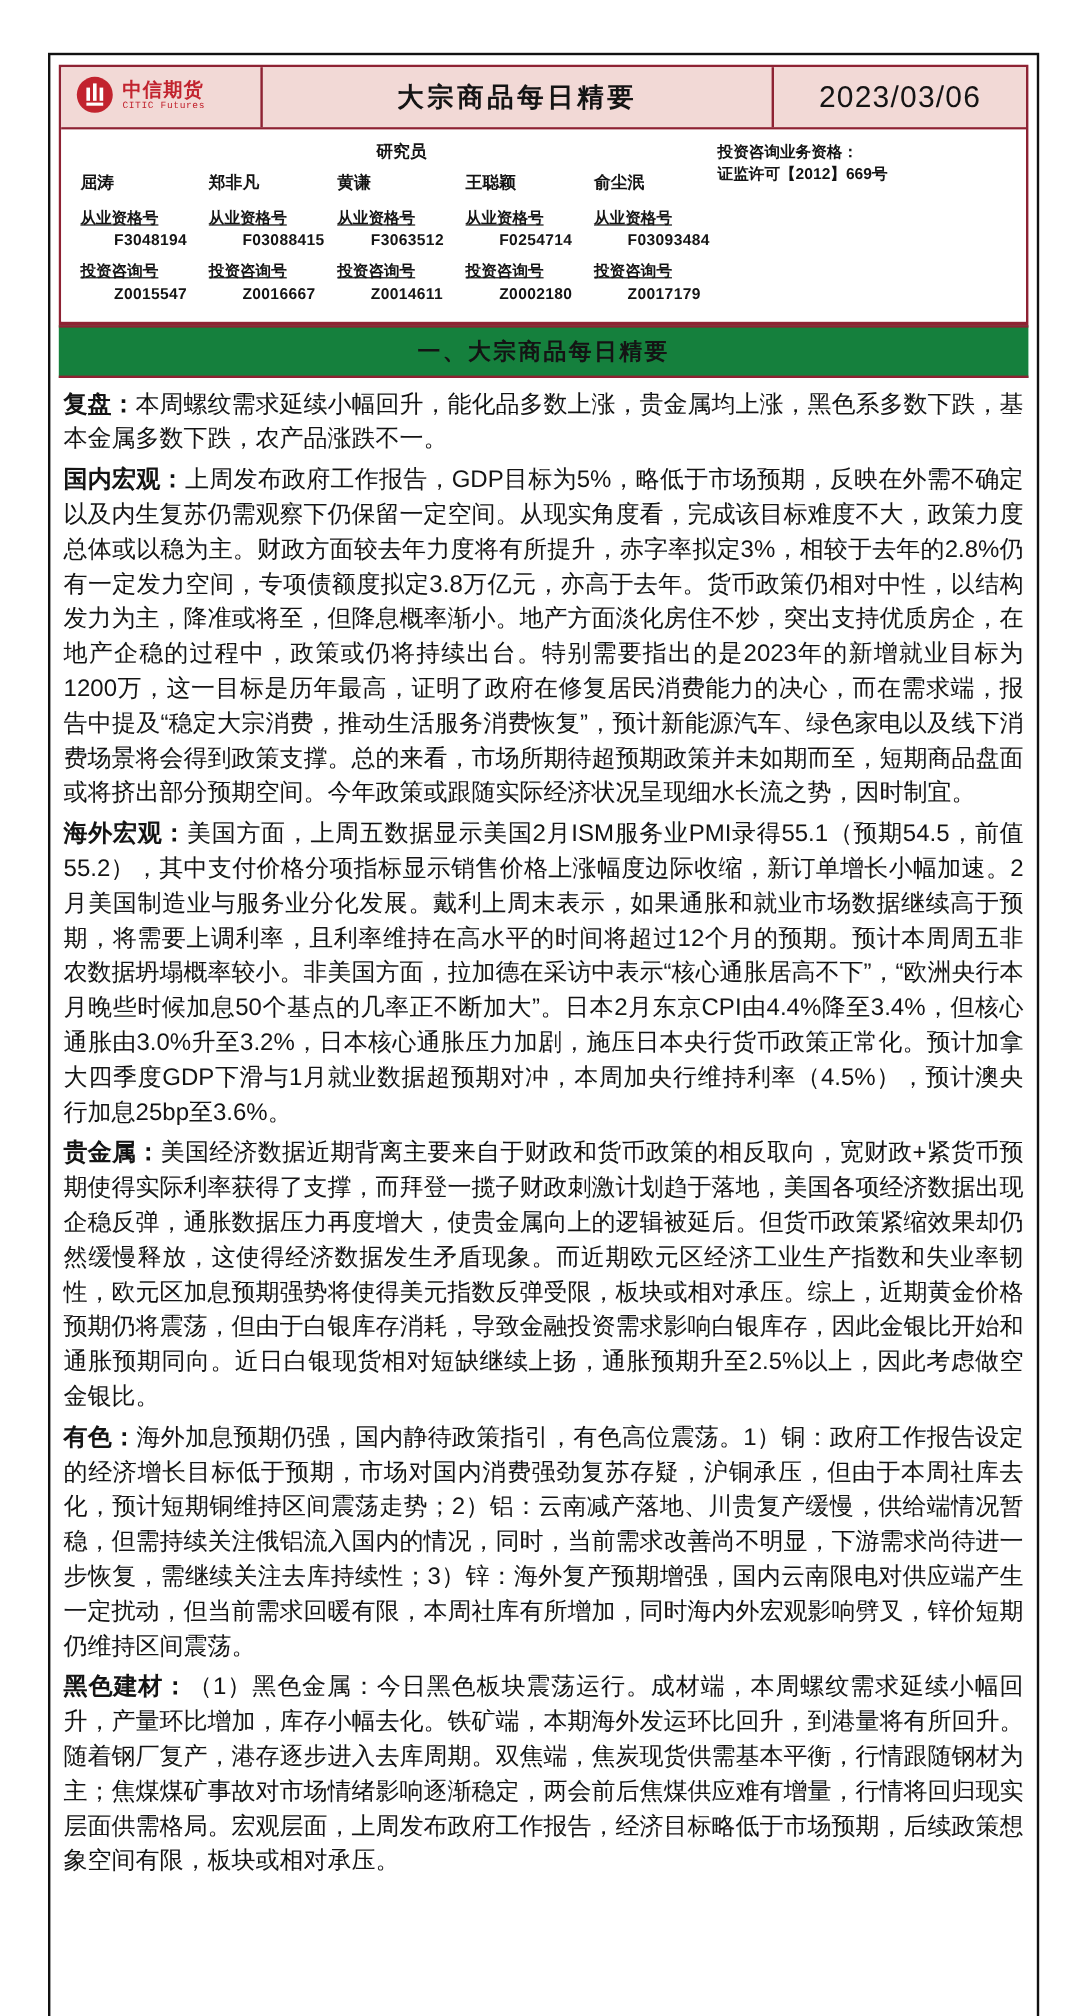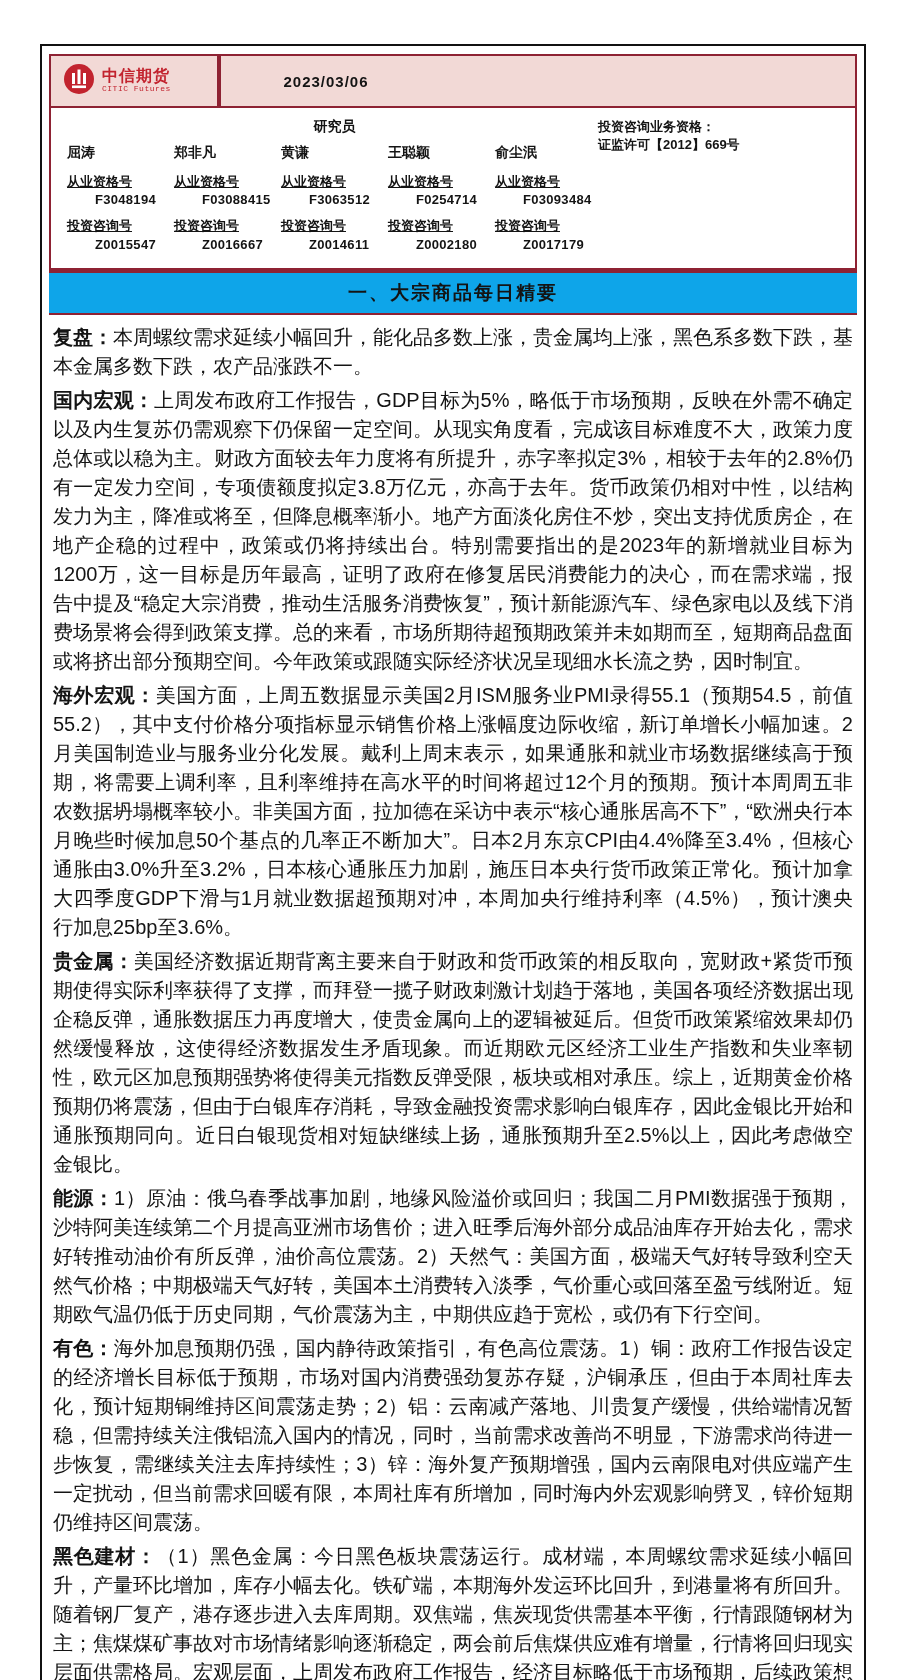--- a/index.html
+++ b/index.html
@@ -20,34 +20,34 @@
     border:2px solid #111;background:#fff;
   }
   
   .top-table{margin:8px 7px 0 7px;border:2px solid var(--red);border-bottom-width:3px;}
   .hdr{display:flex;align-items:stretch;height:52px;background:var(--pink);border-bottom:2px solid var(--red);}
   .logo-cell{width:168px;display:flex;align-items:center;gap:7px;padding-left:12px;border-right:2px solid var(--red);}
   .logo-text{display:flex;flex-direction:column;line-height:1.05;}
   .logo-cn{color:var(--logo-red);font-weight:bold;font-size:16px;letter-spacing:1px;}
   .logo-en{color:var(--logo-red);font-size:8px;letter-spacing:0.5px;font-family:Liberation Mono, monospace;}
   .title-cell{flex:1;display:flex;align-items:center;justify-content:center;font-weight:bold;font-size:22px;letter-spacing:3px;}
-  .date-cell{width:212px;border-left:2px solid var(--red);display:flex;align-items:center;justify-content:center;font-size:15px;font-weight:700;letter-spacing:1px;}
+  .date-cell{width:212px;border-left:2px solid var(--red);display:flex;align-items:center;justify-content:center;font-size:25px;font-weight:400;letter-spacing:1px;}
   
   .researchers{position:relative;padding:10px 14px 6px 16px;background:#fff;}
   .res-heading{width:535px;text-align:center;font-weight:bold;font-size:14px;margin-bottom:8px;}
   .res-grid{display:flex;}
   .res-col{width:107px;font-size:13px;font-weight:bold;line-height:1.2;}
   .res-name{font-size:14px;margin-bottom:13px;}
   .res-label{margin-bottom:3px;text-decoration:underline;}
   .res-num{margin-bottom:10px;letter-spacing:0.3px;margin-left:28px;}
   .license{position:absolute;right:27px;top:10px;width:230px;font-size:13px;font-weight:bold;line-height:1.35;}
   
   .section-bar{
     margin:0 7px;border-top:2px solid var(--red);border-bottom:2px solid var(--red);
-    background:#0ea5e9;text-align:center;font-weight:bold;font-size:19px;
+    background:#15803d;text-align:center;font-weight:bold;font-size:19px;
     letter-spacing:2px;padding:7px 0;
   }
   
   .body-text{
     padding:8px 11px 0 11px;font-size:20px;line-height:29px;
     text-align:justify;text-justify:inter-ideograph;color:var(--ink);
   }
   .body-text p{margin:0 0 5px 0;}
   .lead{font-weight:bold;}
 </style>
@@ -67,20 +67,21 @@
               <rect x="14.5" y="6.5" width="3" height="14.5" fill="#ffffff"></rect>
               <rect x="20" y="10" width="3" height="11" fill="#ffffff"></rect>
               <rect x="9" y="22.5" width="14" height="2.6" fill="#ffffff"></rect>
             </svg>
           </span>
           <span class="logo-text">
             <span class="logo-cn">中信期货</span>
             <span class="logo-en">CITIC Futures</span>
           </span>
         </div>
+        <div class="title-cell">大宗商品每日精要</div>
         <div class="date-cell">2023/03/06</div>
       </div>
 
       <div class="researchers">
         <div class="res-heading">研究员</div>
         <div class="res-grid">
 
           <div class="res-col">
             <div class="res-name">屈涛</div>
             <div class="res-label">从业资格号</div>
@@ -130,20 +131,19 @@
       </div>
     </div>
 
     <div class="section-bar">一、大宗商品每日精要</div>
 
     <div class="body-text">
       <p><strong class="lead">复盘：</strong><span>本周螺纹需求延续小幅回升，能化品多数上涨，贵金属均上涨，黑色系多数下跌，基本金属多数下跌，农产品涨跌不一。</span></p>
       <p><strong class="lead">国内宏观：</strong><span>上周发布政府工作报告，GDP目标为5%，略低于市场预期，反映在外需不确定以及内生复苏仍需观察下仍保留一定空间。从现实角度看，完成该目标难度不大，政策力度总体或以稳为主。财政方面较去年力度将有所提升，赤字率拟定3%，相较于去年的2.8%仍有一定发力空间，专项债额度拟定3.8万亿元，亦高于去年。货币政策仍相对中性，以结构发力为主，降准或将至，但降息概率渐小。地产方面淡化房住不炒，突出支持优质房企，在地产企稳的过程中，政策或仍将持续出台。特别需要指出的是2023年的新增就业目标为1200万，这一目标是历年最高，证明了政府在修复居民消费能力的决心，而在需求端，报告中提及“稳定大宗消费，推动生活服务消费恢复”，预计新能源汽车、绿色家电以及线下消费场景将会得到政策支撑。总的来看，市场所期待超预期政策并未如期而至，短期商品盘面或将挤出部分预期空间。今年政策或跟随实际经济状况呈现细水长流之势，因时制宜。</span></p>
       <p><strong class="lead">海外宏观：</strong><span>美国方面，上周五数据显示美国2月ISM服务业PMI录得55.1（预期54.5，前值55.2），其中支付价格分项指标显示销售价格上涨幅度边际收缩，新订单增长小幅加速。2月美国制造业与服务业分化发展。戴利上周末表示，如果通胀和就业市场数据继续高于预期，将需要上调利率，且利率维持在高水平的时间将超过12个月的预期。预计本周周五非农数据坍塌概率较小。非美国方面，拉加德在采访中表示“核心通胀居高不下”，“欧洲央行本月晚些时候加息50个基点的几率正不断加大”。日本2月东京CPI由4.4%降至3.4%，但核心通胀由3.0%升至3.2%，日本核心通胀压力加剧，施压日本央行货币政策正常化。预计加拿大四季度GDP下滑与1月就业数据超预期对冲，本周加央行维持利率（4.5%），预计澳央行加息25bp至3.6%。</span></p>
       <p><strong class="lead">贵金属：</strong><span>美国经济数据近期背离主要来自于财政和货币政策的相反取向，宽财政+紧货币预期使得实际利率获得了支撑，而拜登一揽子财政刺激计划趋于落地，美国各项经济数据出现企稳反弹，通胀数据压力再度增大，使贵金属向上的逻辑被延后。但货币政策紧缩效果却仍然缓慢释放，这使得经济数据发生矛盾现象。而近期欧元区经济工业生产指数和失业率韧性，欧元区加息预期强势将使得美元指数反弹受限，板块或相对承压。综上，近期黄金价格预期仍将震荡，但由于白银库存消耗，导致金融投资需求影响白银库存，因此金银比开始和通胀预期同向。近日白银现货相对短缺继续上扬，通胀预期升至2.5%以上，因此考虑做空金银比。</span></p>
-      <p><strong class="lead">能源：</strong><span>1）原油：俄乌春季战事加剧，地缘风险溢价或回归；我国二月PMI数据强于预期，沙特阿美连续第二个月提高亚洲市场售价；进入旺季后海外部分成品油库存开始去化，需求好转推动油价有所反弹，油价高位震荡。2）天然气：美国方面，极端天气好转导致利空天然气价格；中期极端天气好转，美国本土消费转入淡季，气价重心或回落至盈亏线附近。短期欧气温仍低于历史同期，气价震荡为主，中期供应趋于宽松，或仍有下行空间。</span></p>
       <p><strong class="lead">有色：</strong><span>海外加息预期仍强，国内静待政策指引，有色高位震荡。1）铜：政府工作报告设定的经济增长目标低于预期，市场对国内消费强劲复苏存疑，沪铜承压，但由于本周社库去化，预计短期铜维持区间震荡走势；2）铝：云南减产落地、川贵复产缓慢，供给端情况暂稳，但需持续关注俄铝流入国内的情况，同时，当前需求改善尚不明显，下游需求尚待进一步恢复，需继续关注去库持续性；3）锌：海外复产预期增强，国内云南限电对供应端产生一定扰动，但当前需求回暖有限，本周社库有所增加，同时海内外宏观影响劈叉，锌价短期仍维持区间震荡。</span></p>
       <p><strong class="lead">黑色建材：</strong><span>（1）黑色金属：今日黑色板块震荡运行。成材端，本周螺纹需求延续小幅回升，产量环比增加，库存小幅去化。铁矿端，本期海外发运环比回升，到港量将有所回升。随着钢厂复产，港存逐步进入去库周期。双焦端，焦炭现货供需基本平衡，行情跟随钢材为主；焦煤煤矿事故对市场情绪影响逐渐稳定，两会前后焦煤供应难有增量，行情将回归现实层面供需格局。宏观层面，上周发布政府工作报告，经济目标略低于市场预期，后续政策想象空间有限，板块或相对承压。</span></p>
 
     </div>
 
   </div>
 </div>
 
 </body></html>

